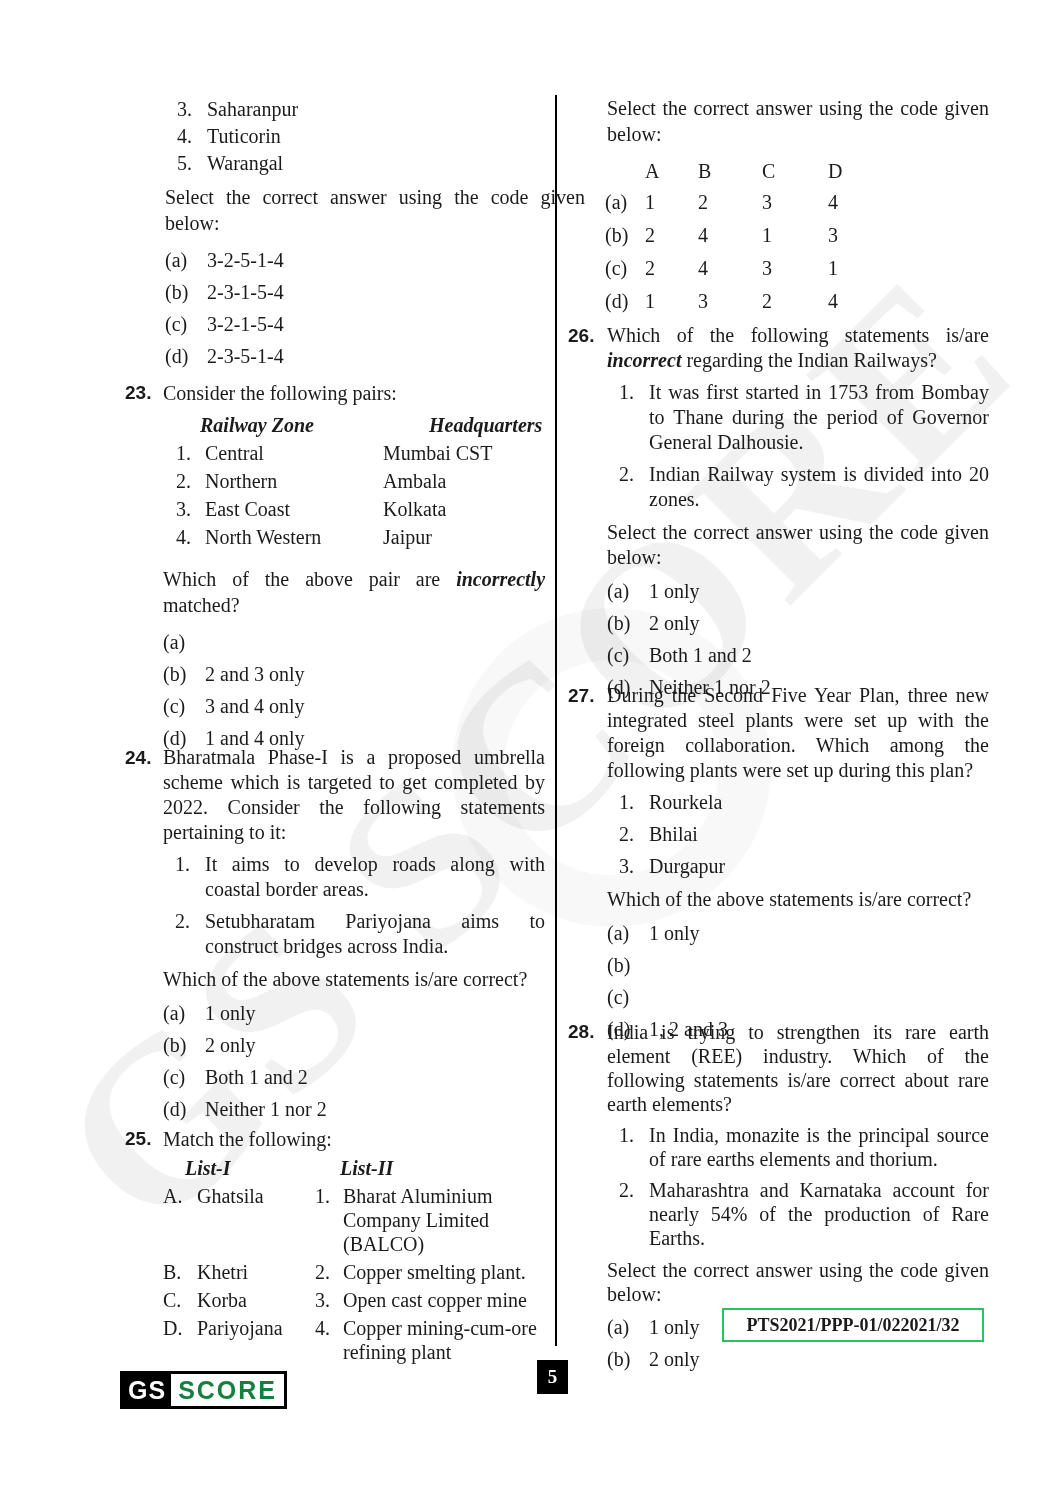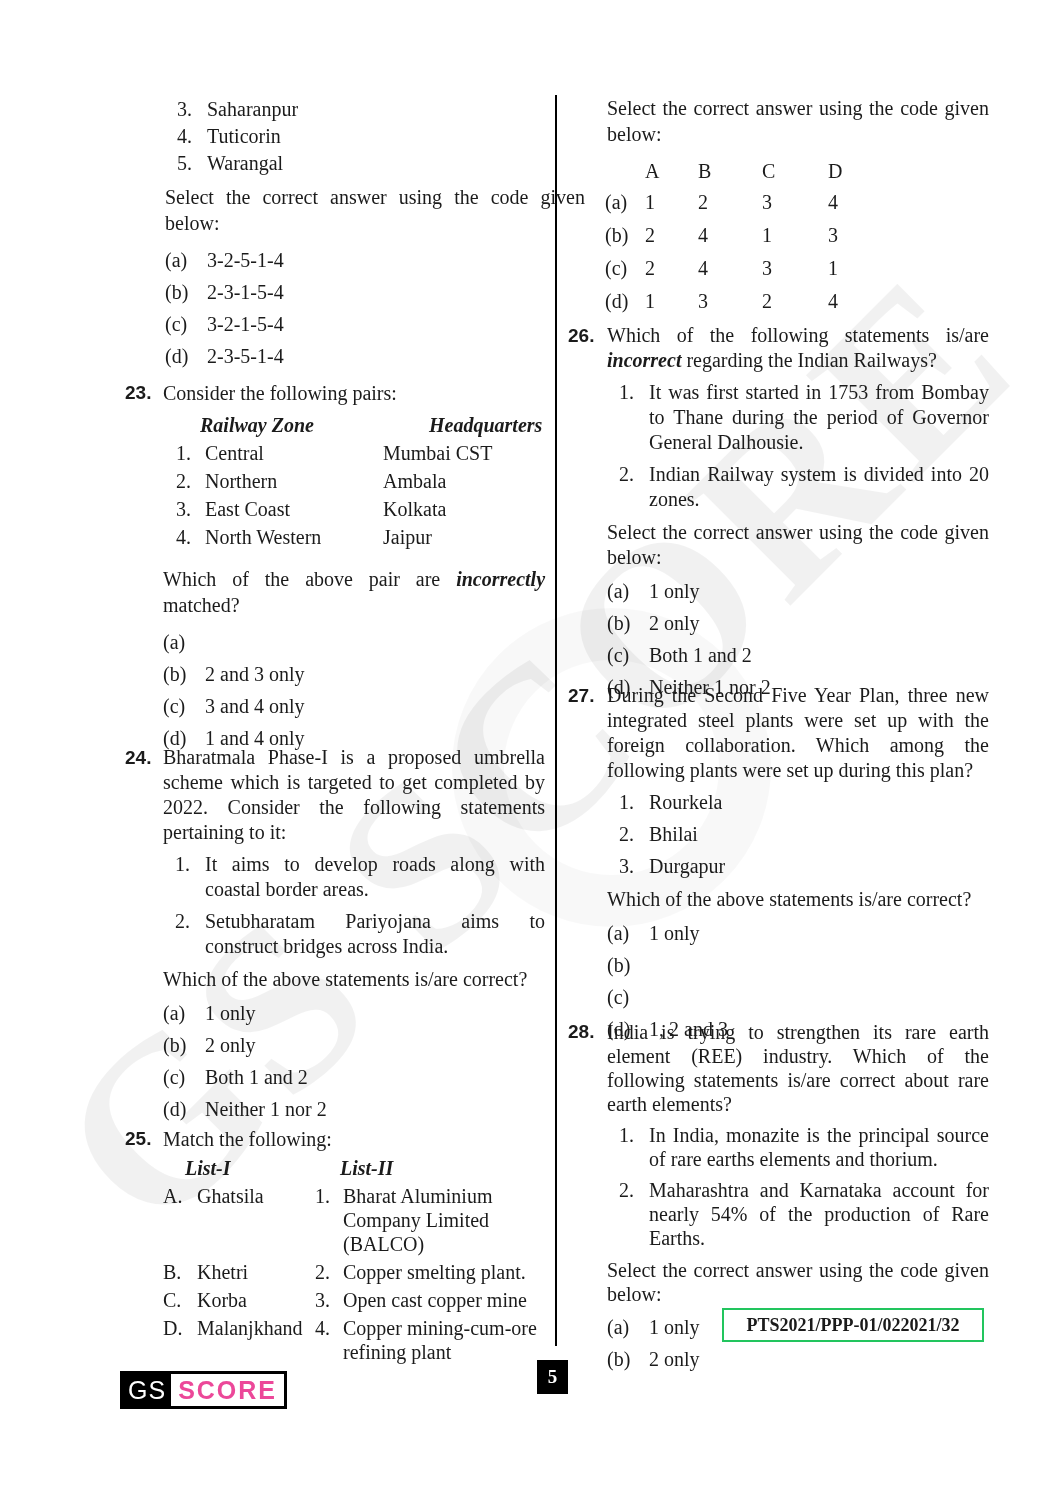--- a/index.html
+++ b/index.html
@@ -80,22 +80,22 @@
   .crl{flex:none;width:40px;}
   .cv1{flex:none;width:53px;}
   .cv2{flex:none;width:64px;}
   .cv3{flex:none;width:66px;}
 
   .mt8{margin-top:8px;}
   .mt6{margin-top:16px;}
 
   
   .logo{position:absolute;left:120px;top:1371px;display:inline-flex;border:3px solid #000;height:32px;z-index:3;background:#fff;}
-  .logo-gs{background:#000;color:#fff;font-family:"Liberation Sans",sans-serif;font-weight:normal;font-size:25px;padding:0 5px;display:flex;align-items:center;letter-spacing:1px;}
-  .logo-score{background:#fff;color:#ec4899;font-family:"Liberation Sans",sans-serif;font-weight:bold;font-size:25px;padding:0 7px;display:flex;align-items:center;letter-spacing:2px;}
+  .logo-gs{background:#000;color:#fff;font-family:"Liberation Sans",sans-serif;font-weight:bold;font-size:25px;padding:0 5px;display:flex;align-items:center;letter-spacing:1px;}
+  .logo-score{background:#fff;color:#15803d;font-family:"Liberation Sans",sans-serif;font-weight:bold;font-size:25px;padding:0 7px;display:flex;align-items:center;letter-spacing:2px;}
   .pagebox{position:absolute;left:537px;top:1360px;width:31px;height:34px;background:#000;color:#fff;display:flex;align-items:center;justify-content:center;font-size:19px;font-weight:bold;z-index:3;}
   .doccode{position:absolute;left:722px;top:1308px;width:258px;height:30px;border:2px solid #22c55e;display:flex;align-items:center;justify-content:center;font-weight:bold;font-size:18px;z-index:3;background:#fff;}
 </style>
 </head>
 <body>
 
 <div class="page">
 
   <div class="wring"></div>
   <div class="watermark">GS SCORE</div>
@@ -244,21 +244,21 @@
             <span class="mt">Copper smelting plant.</span>
           </div>
           <div class="mrow">
             <span class="ml">C.</span>
             <span class="mname">Korba</span>
             <span class="mn">3.</span>
             <span class="mt">Open cast copper mine</span>
           </div>
           <div class="mrow">
             <span class="ml">D.</span>
-            <span class="mname">Malanjkhand</span>
+            <span class="mname">Pariyojana</span>
             <span class="mn">4.</span>
             <span class="mt">Copper mining-cum-ore refining plant</span>
           </div>
         </div>
       </div>
     </div>
   </div>
 
   <div class="colR">
 

